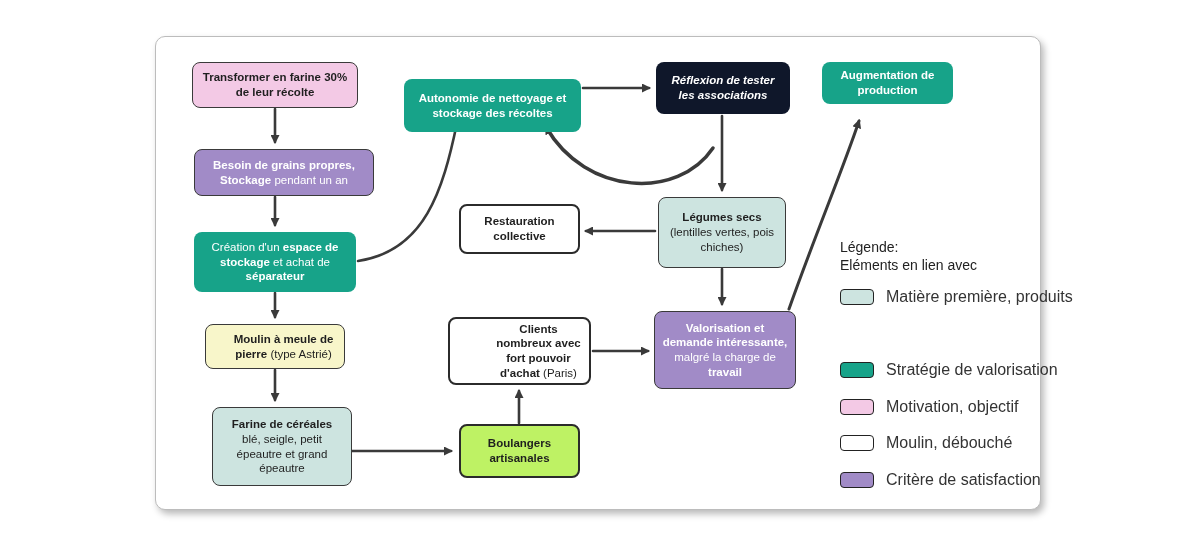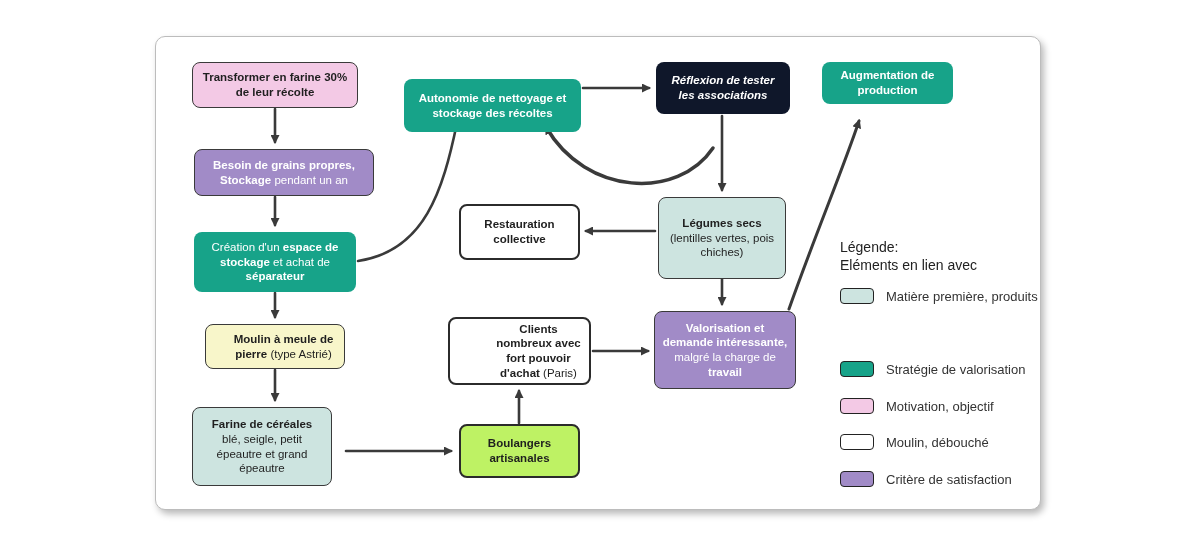--- a/index.html
+++ b/index.html
@@ -21,21 +21,21 @@
     border:1.5px solid #3a3a3a;
   }
   .box.teal{border:none;color:#ffffff;}
   .box.purple{color:#ffffff;}
   .box.white{border:2px solid #2b2b2b;font-weight:bold;}
   .blk{display:block;}
   .legend{position:absolute;left:840px;top:238px;z-index:2;}
   .legend-title{font-size:14px;color:#222;line-height:1.3;}
   .legend-item{position:absolute;left:0;display:flex;align-items:center;}
   .swatch{width:34px;height:16px;border:1.5px solid #222;border-radius:4px;box-sizing:border-box;}
-  .legend-label{margin-left:12px;font-size:13px;color:#333;white-space:nowrap;}
+  .legend-label{margin-left:12px;font-size:16px;color:#333;white-space:nowrap;}
 </style>
 </head>
 <body>
 
 <div id="screen">
   <div class="canvas"></div>
 
   <svg id="arrows" width="1200" height="536" viewBox="0 0 1200 536">
     <defs>
       <marker id="ah" markerWidth="9" markerHeight="9" refX="7" refY="4.5" orient="auto" markerUnits="userSpaceOnUse">
@@ -69,41 +69,41 @@
   </div>
 
   <div class="box teal" style="left: 194px; top: 232px; width: 162px; height: 60px; background-color: rgb(23, 163, 137);">
     <div><span>Création d'un </span><b>espace de stockage</b><span> et achat de </span><b>séparateur</b></div>
   </div>
 
   <div class="box" style="left: 205px; top: 324px; width: 140px; height: 45px; background-color: rgb(248, 246, 202); padding-left: 24px;">
     <div><b>Moulin à meule de pierre</b><span> (type Astrié)</span></div>
   </div>
 
-  <div class="box" style="left: 192px; top: 407px; width: 140px; height: 79px; background-color: rgb(205, 228, 224);">
+  <div class="box" style="left: 212px; top: 407px; width: 140px; height: 79px; background-color: rgb(205, 228, 224);">
     <div><b class="blk">Farine de céréales</b><span>blé, seigle, petit épeautre et grand épeautre</span></div>
   </div>
 
   <div class="box teal" style="left: 404px; top: 79px; width: 177px; height: 53px; background-color: rgb(23, 163, 137);">
     <div><b>Autonomie de nettoyage et stockage des récoltes</b></div>
   </div>
 
   <div class="box teal" style="left: 656px; top: 62px; width: 134px; height: 52px; background-color: #0f172a; font-style: italic;">
     <div><b>Réflexion de tester les associations</b></div>
   </div>
 
   <div class="box teal" style="left: 822px; top: 62px; width: 131px; height: 42px; background-color: rgb(23, 163, 137);">
     <div><b>Augmentation de production</b></div>
   </div>
 
-  <div class="box white" style="left: 459px; top: 204px; width: 121px; height: 56px; background-color: rgb(255, 255, 255);">
+  <div class="box white" style="left: 459px; top: 204px; width: 121px; height: 50px; background-color: rgb(255, 255, 255);">
     <div><b>Restauration collective</b></div>
   </div>
 
-  <div class="box" style="left: 658px; top: 197px; width: 128px; height: 82px; background-color: rgb(205, 228, 224);">
+  <div class="box" style="left: 658px; top: 197px; width: 128px; height: 71px; background-color: rgb(205, 228, 224);">
     <div><b class="blk">Légumes secs</b><span>(lentilles vertes, pois chiches)</span></div>
   </div>
 
   <div class="box white" style="left: 448px; top: 317px; width: 143px; height: 68px; background-color: rgb(255, 255, 255); padding-left: 45px;">
     <div><b>Clients nombreux avec fort pouvoir d'achat</b><span style="font-weight:normal"> (Paris)</span></div>
   </div>
 
   <div class="box purple" style="left: 654px; top: 311px; width: 142px; height: 78px; background-color: rgb(161, 139, 199);">
     <div><b>Valorisation  et demande intéressante,</b><span> malgré la charge de </span><b>travail</b></div>
   </div>

